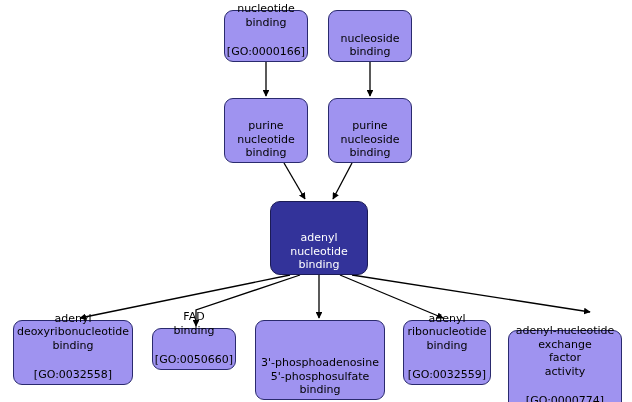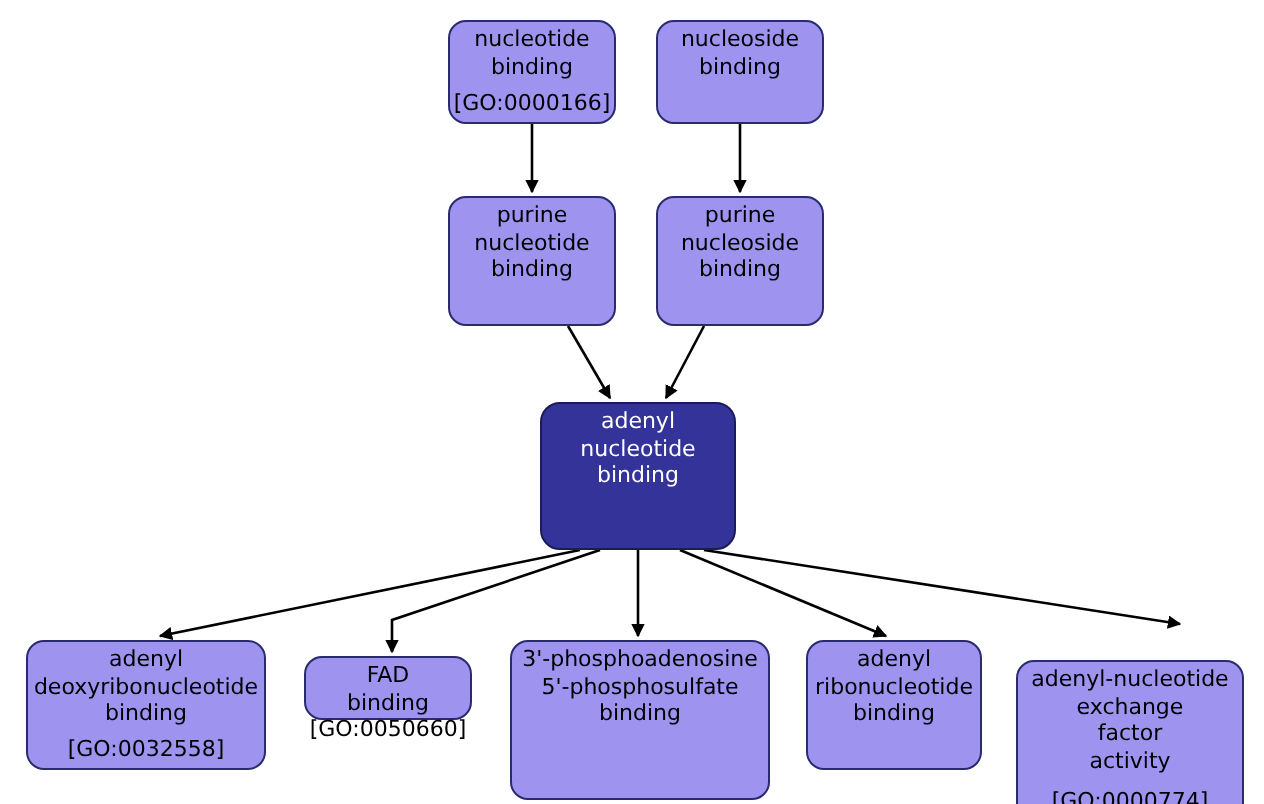--- a/index.html
+++ b/index.html
@@ -27,40 +27,41 @@
   .go-node {
     position: absolute;
     box-sizing: border-box;
     border-radius: 9px;
     border: 1px solid #2a2a6e;
     background: #9f93f0;
     color: #000000;
     display: flex;
     flex-direction: column;
     align-items: center;
-    justify-content: space-between;
+    justify-content: flex-end;
     text-align: center;
     font-size: 11px;
     line-height: 13.6px;
     padding: 2px 3px;
     z-index: 2;
   }
   .go-node.current {
     background: #33339a;
     border: 1px solid #1b1b55;
     color: #ffffff;
     border-radius: 10px;
   }
   .go-node .nlabel {
     display: block;
     white-space: pre-line;
   }
   .go-node .nid {
     display: block;
     white-space: nowrap;
+    margin-top: 16px;
   }
 </style>
 </head>
 <body>
 
 <div id="canvas" style="--bg: #ffffff; width: 632px; height: 402px;">
   <svg id="edge-layer" viewBox="0 0 632 402" width="632" height="402" xmlns="http://www.w3.org/2000/svg">
       <defs>
         <marker id="arrowhead" viewBox="0 0 10 10" refX="9" refY="5" markerWidth="5.2" markerHeight="5.2" orient="auto-start-reverse" markerUnits="strokeWidth">
           <path d="M 0 0 L 10 5 L 0 10 z" fill="#000000"></path>
@@ -100,34 +101,35 @@
         <span class="nlabel">adenyl
 nucleotide
 binding</span>
       </div>
       <div class="go-node" style="left: 13px; top: 320px; width: 120px; height: 65px;">
         <span class="nlabel">adenyl
 deoxyribonucleotide
 binding</span>
         <span class="nid">[GO:0032558]</span>
       </div>
-      <div class="go-node" style="left: 152px; top: 328px; width: 84px; height: 32px;">
+      <div class="go-node" style="left: 152px; top: 328px; width: 84px; height: 42px;">
         <span class="nlabel">FAD
 binding</span>
         <span class="nid">[GO:0050660]</span>
       </div>
       <div class="go-node" style="left: 255px; top: 320px; width: 130px; height: 80px;">
         <span class="nlabel">3'-phosphoadenosine
 5'-phosphosulfate
 binding</span>
       </div>
       <div class="go-node" style="left: 403px; top: 320px; width: 88px; height: 65px;">
         <span class="nlabel">adenyl
 ribonucleotide
 binding</span>
+        <span class="nid">[GO:0032559]</span>
       </div>
       <div class="go-node" style="left: 508px; top: 330px; width: 114px; height: 81px;">
         <span class="nlabel">adenyl-nucleotide
 exchange
 factor
 activity</span>
         <span class="nid">[GO:0000774]</span>
       </div>
     </div>
 </div>

